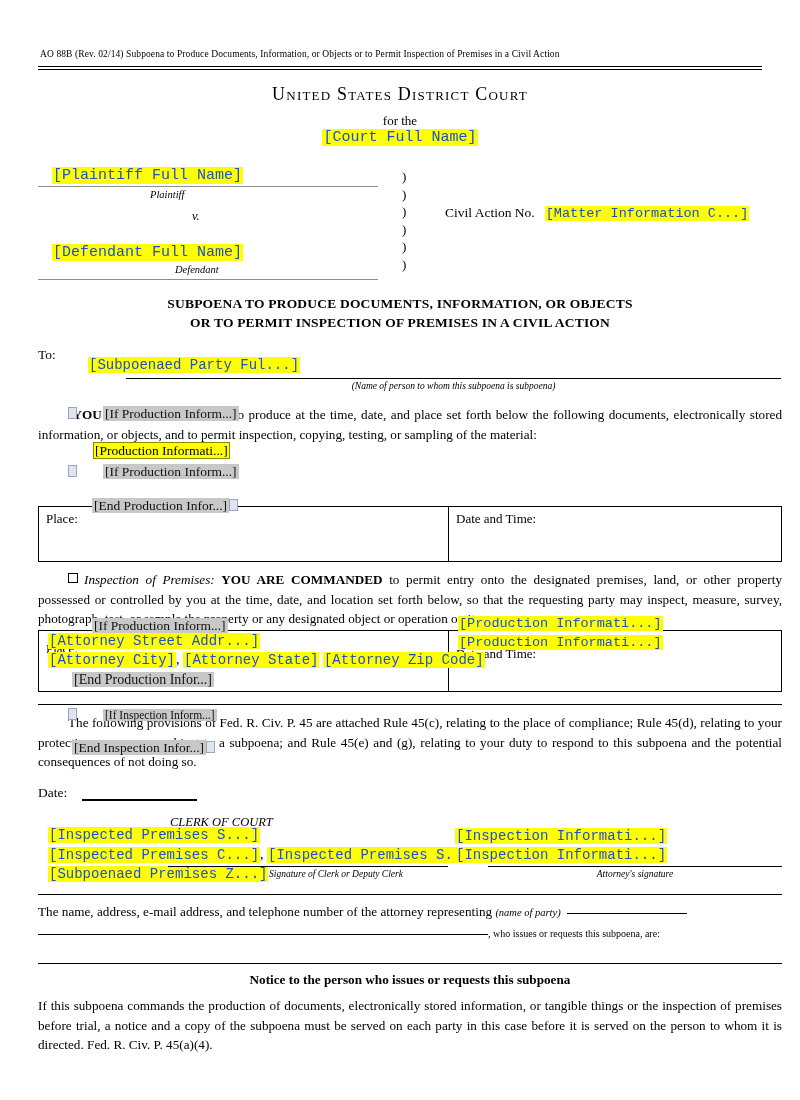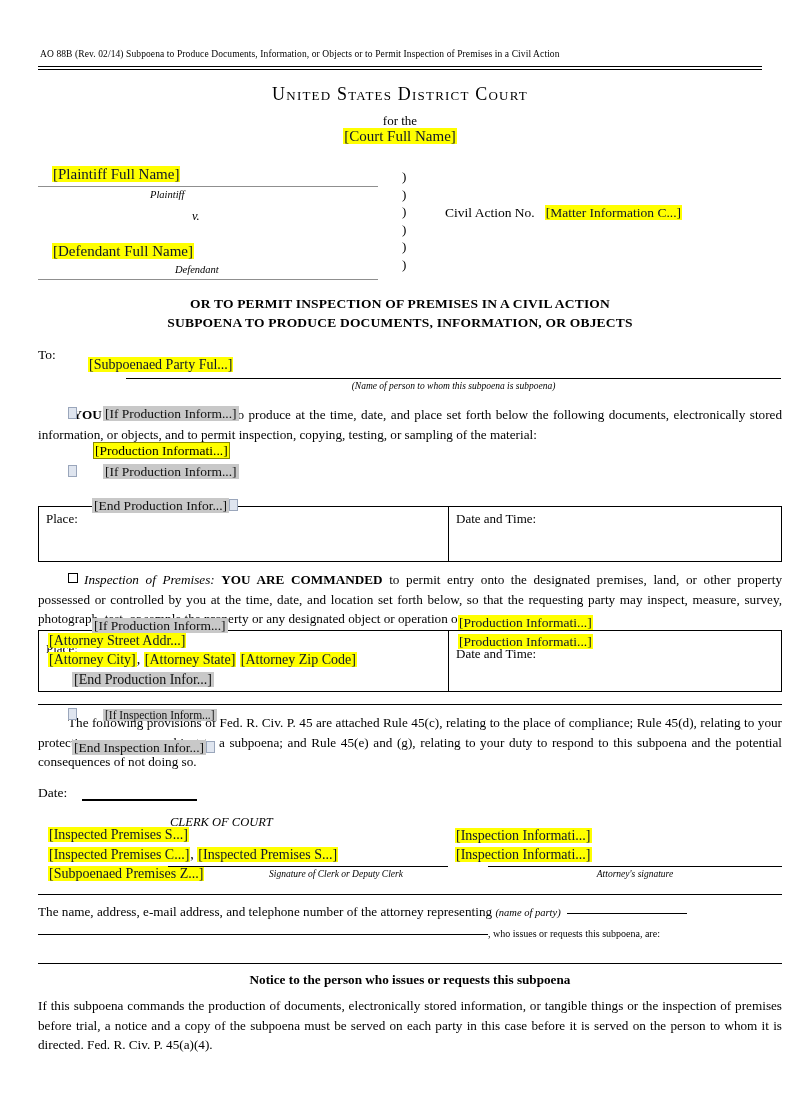--- a/index.html
+++ b/index.html
@@ -20,23 +20,24 @@
   }
 
   
   .abs { position: absolute; }
   .ital { font-style: italic; }
   .bold { font-weight: bold; }
 
   
   .hl {
     background: #ffff00;
-    color: #0f172a;
+    color: #1d4ed8;
     padding: 0 1px;
     white-space: nowrap;
+    font-family: Liberation Mono, monospace;
   }
   .hl-box {
     background: #ffff00;
     border: 1px solid #8a8a00;
     padding: 0 1px;
     white-space: nowrap;
   }
   
   .gray {
     background: #c8c8c8;
@@ -302,22 +303,22 @@
       <div>)</div>
       <div>)</div>
   </div>
 
   <div class="abs civil-action">
     <span>Civil Action No.</span>
     &nbsp;&nbsp;<span class="hl">[Matter Information C...]</span>
   </div>
 
   <div class="abs doc-title">
+    <div>SUBPOENA TO PRODUCE DOCUMENTS, INFORMATION, OR OBJECTS</div>
     <div>OR TO PERMIT INSPECTION OF PREMISES IN A CIVIL ACTION</div>
-    <div>SUBPOENA TO PRODUCE DOCUMENTS, INFORMATION, OR OBJECTS</div>
   </div>
 
   <div class="abs to-label">To:</div>
   <div class="abs to-value">
     <span class="hl">[Subpoenaed Party Ful...]</span>
   </div>
   <div class="abs to-rule"></div>
   <div class="abs to-caption ital">(Name of person to whom this subpoena is subpoena)</div>
 
   <div class="abs para prod-para">

